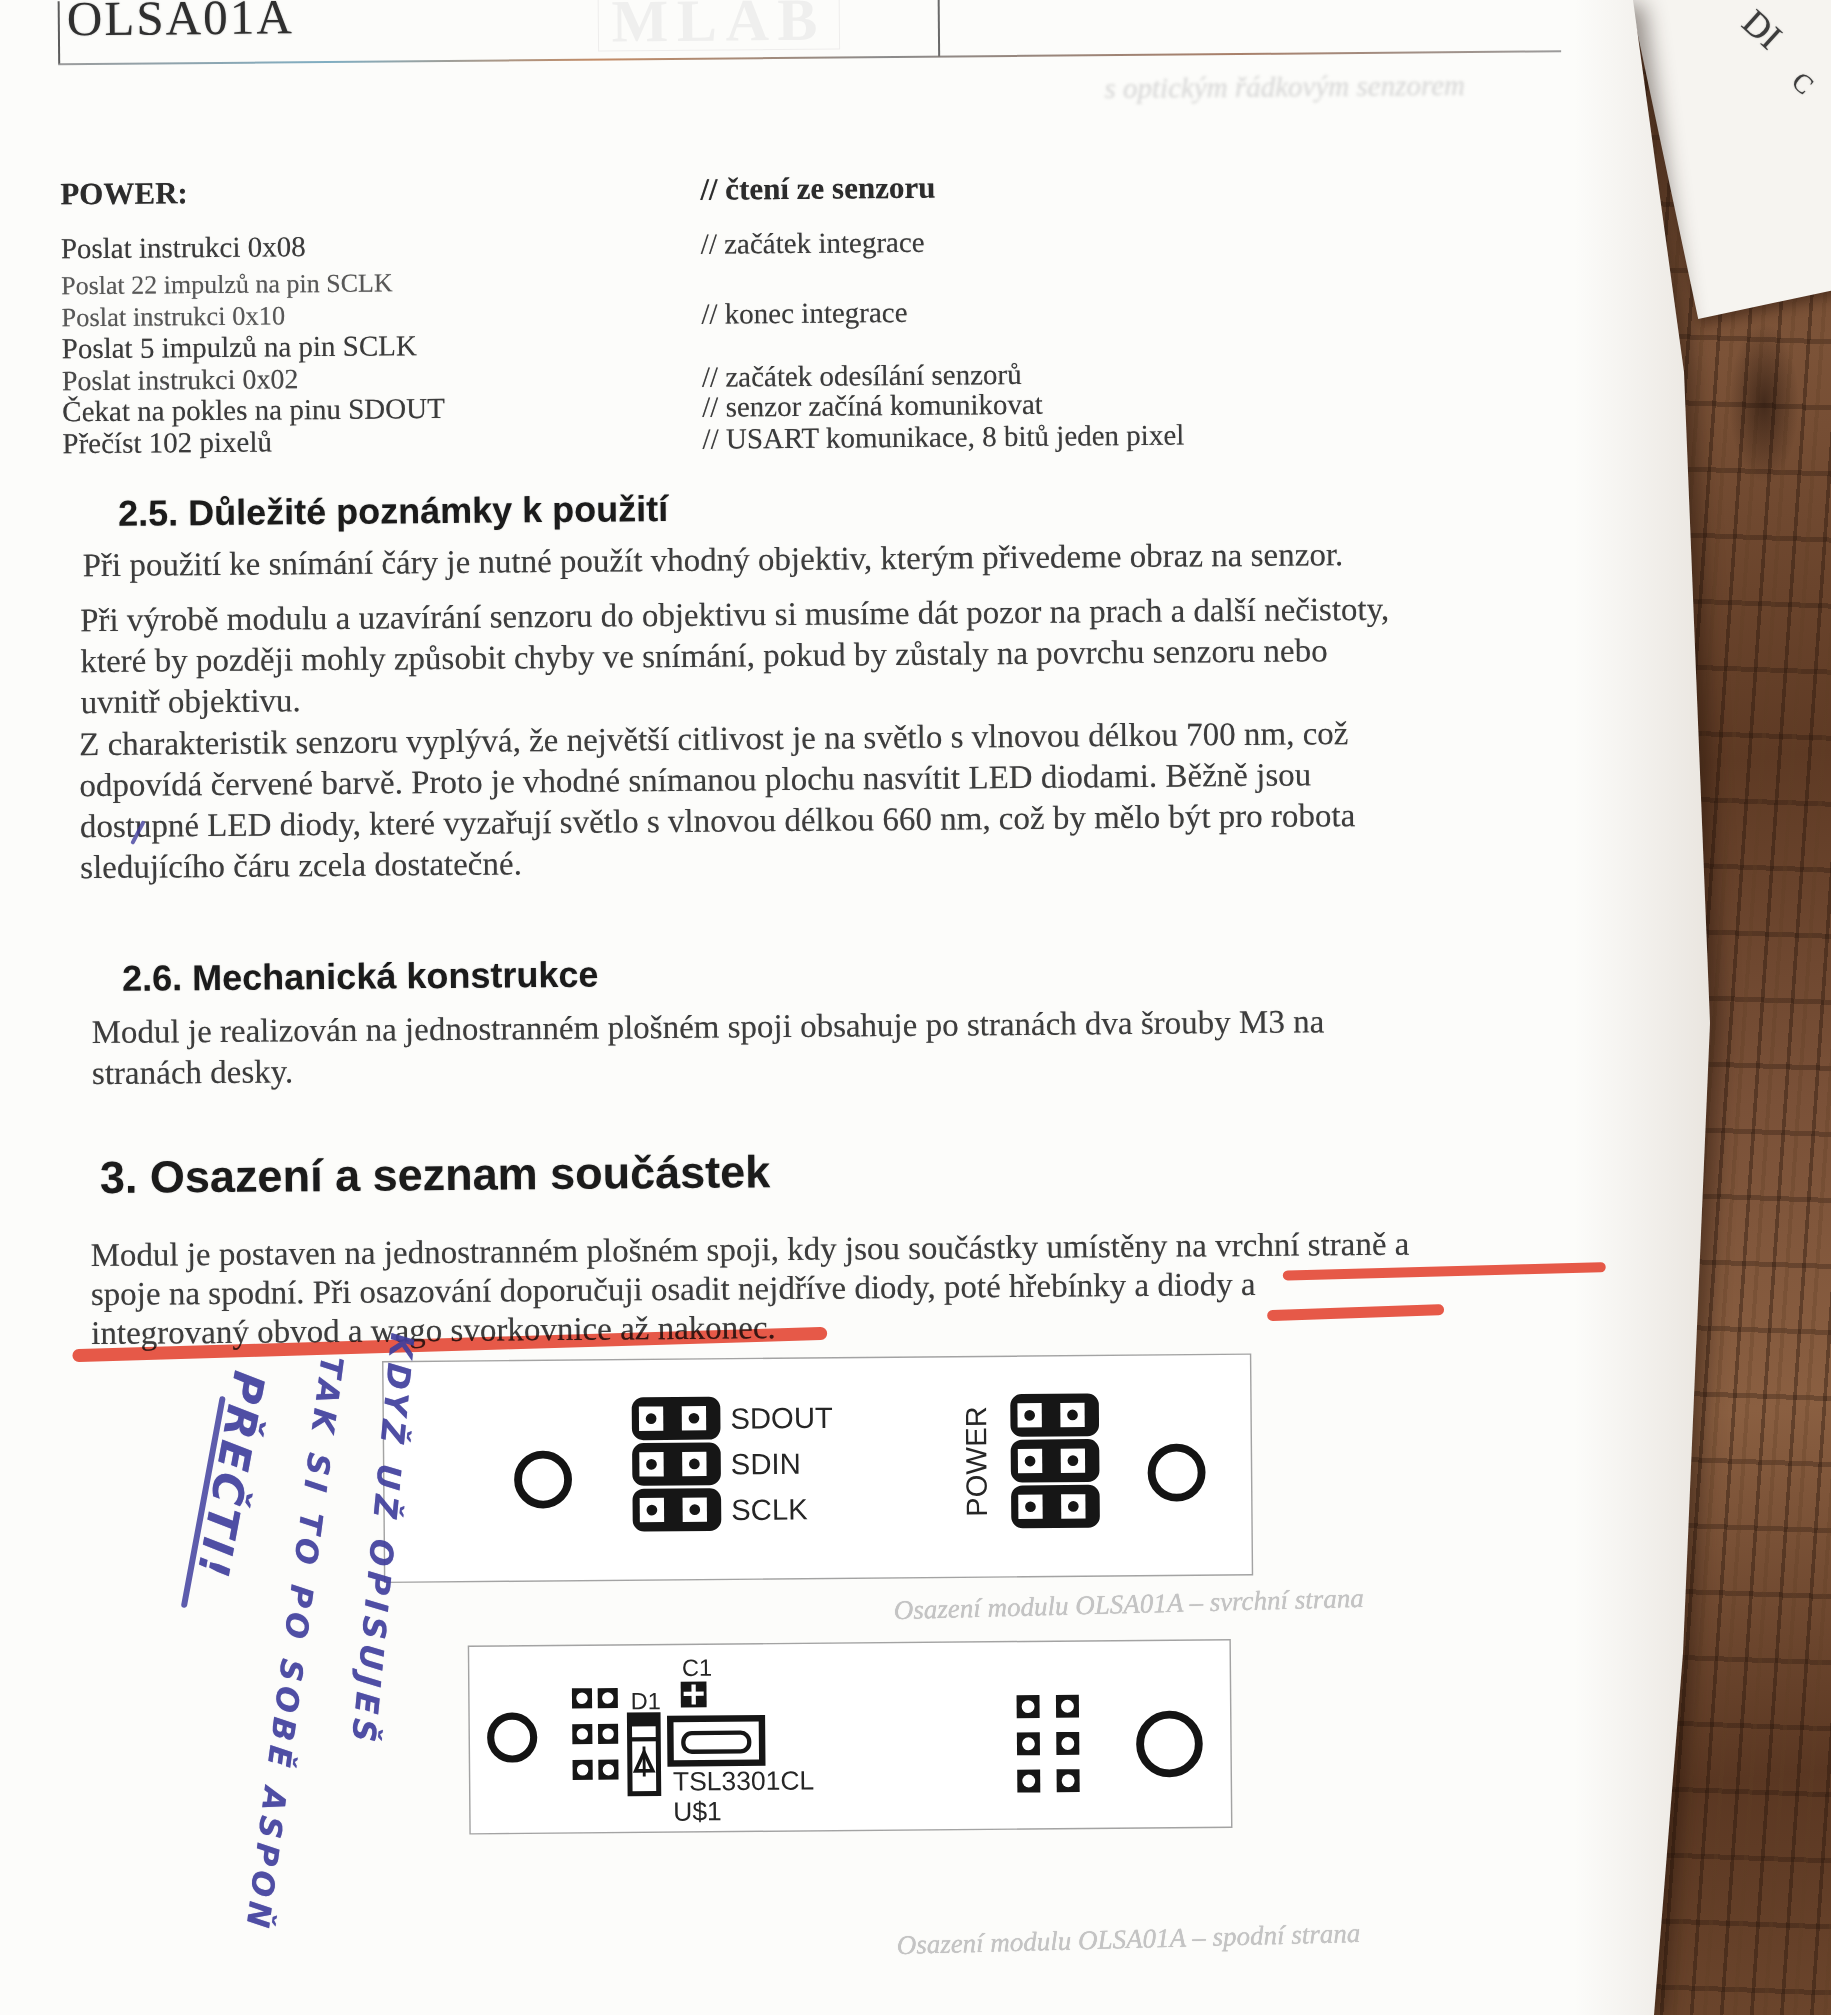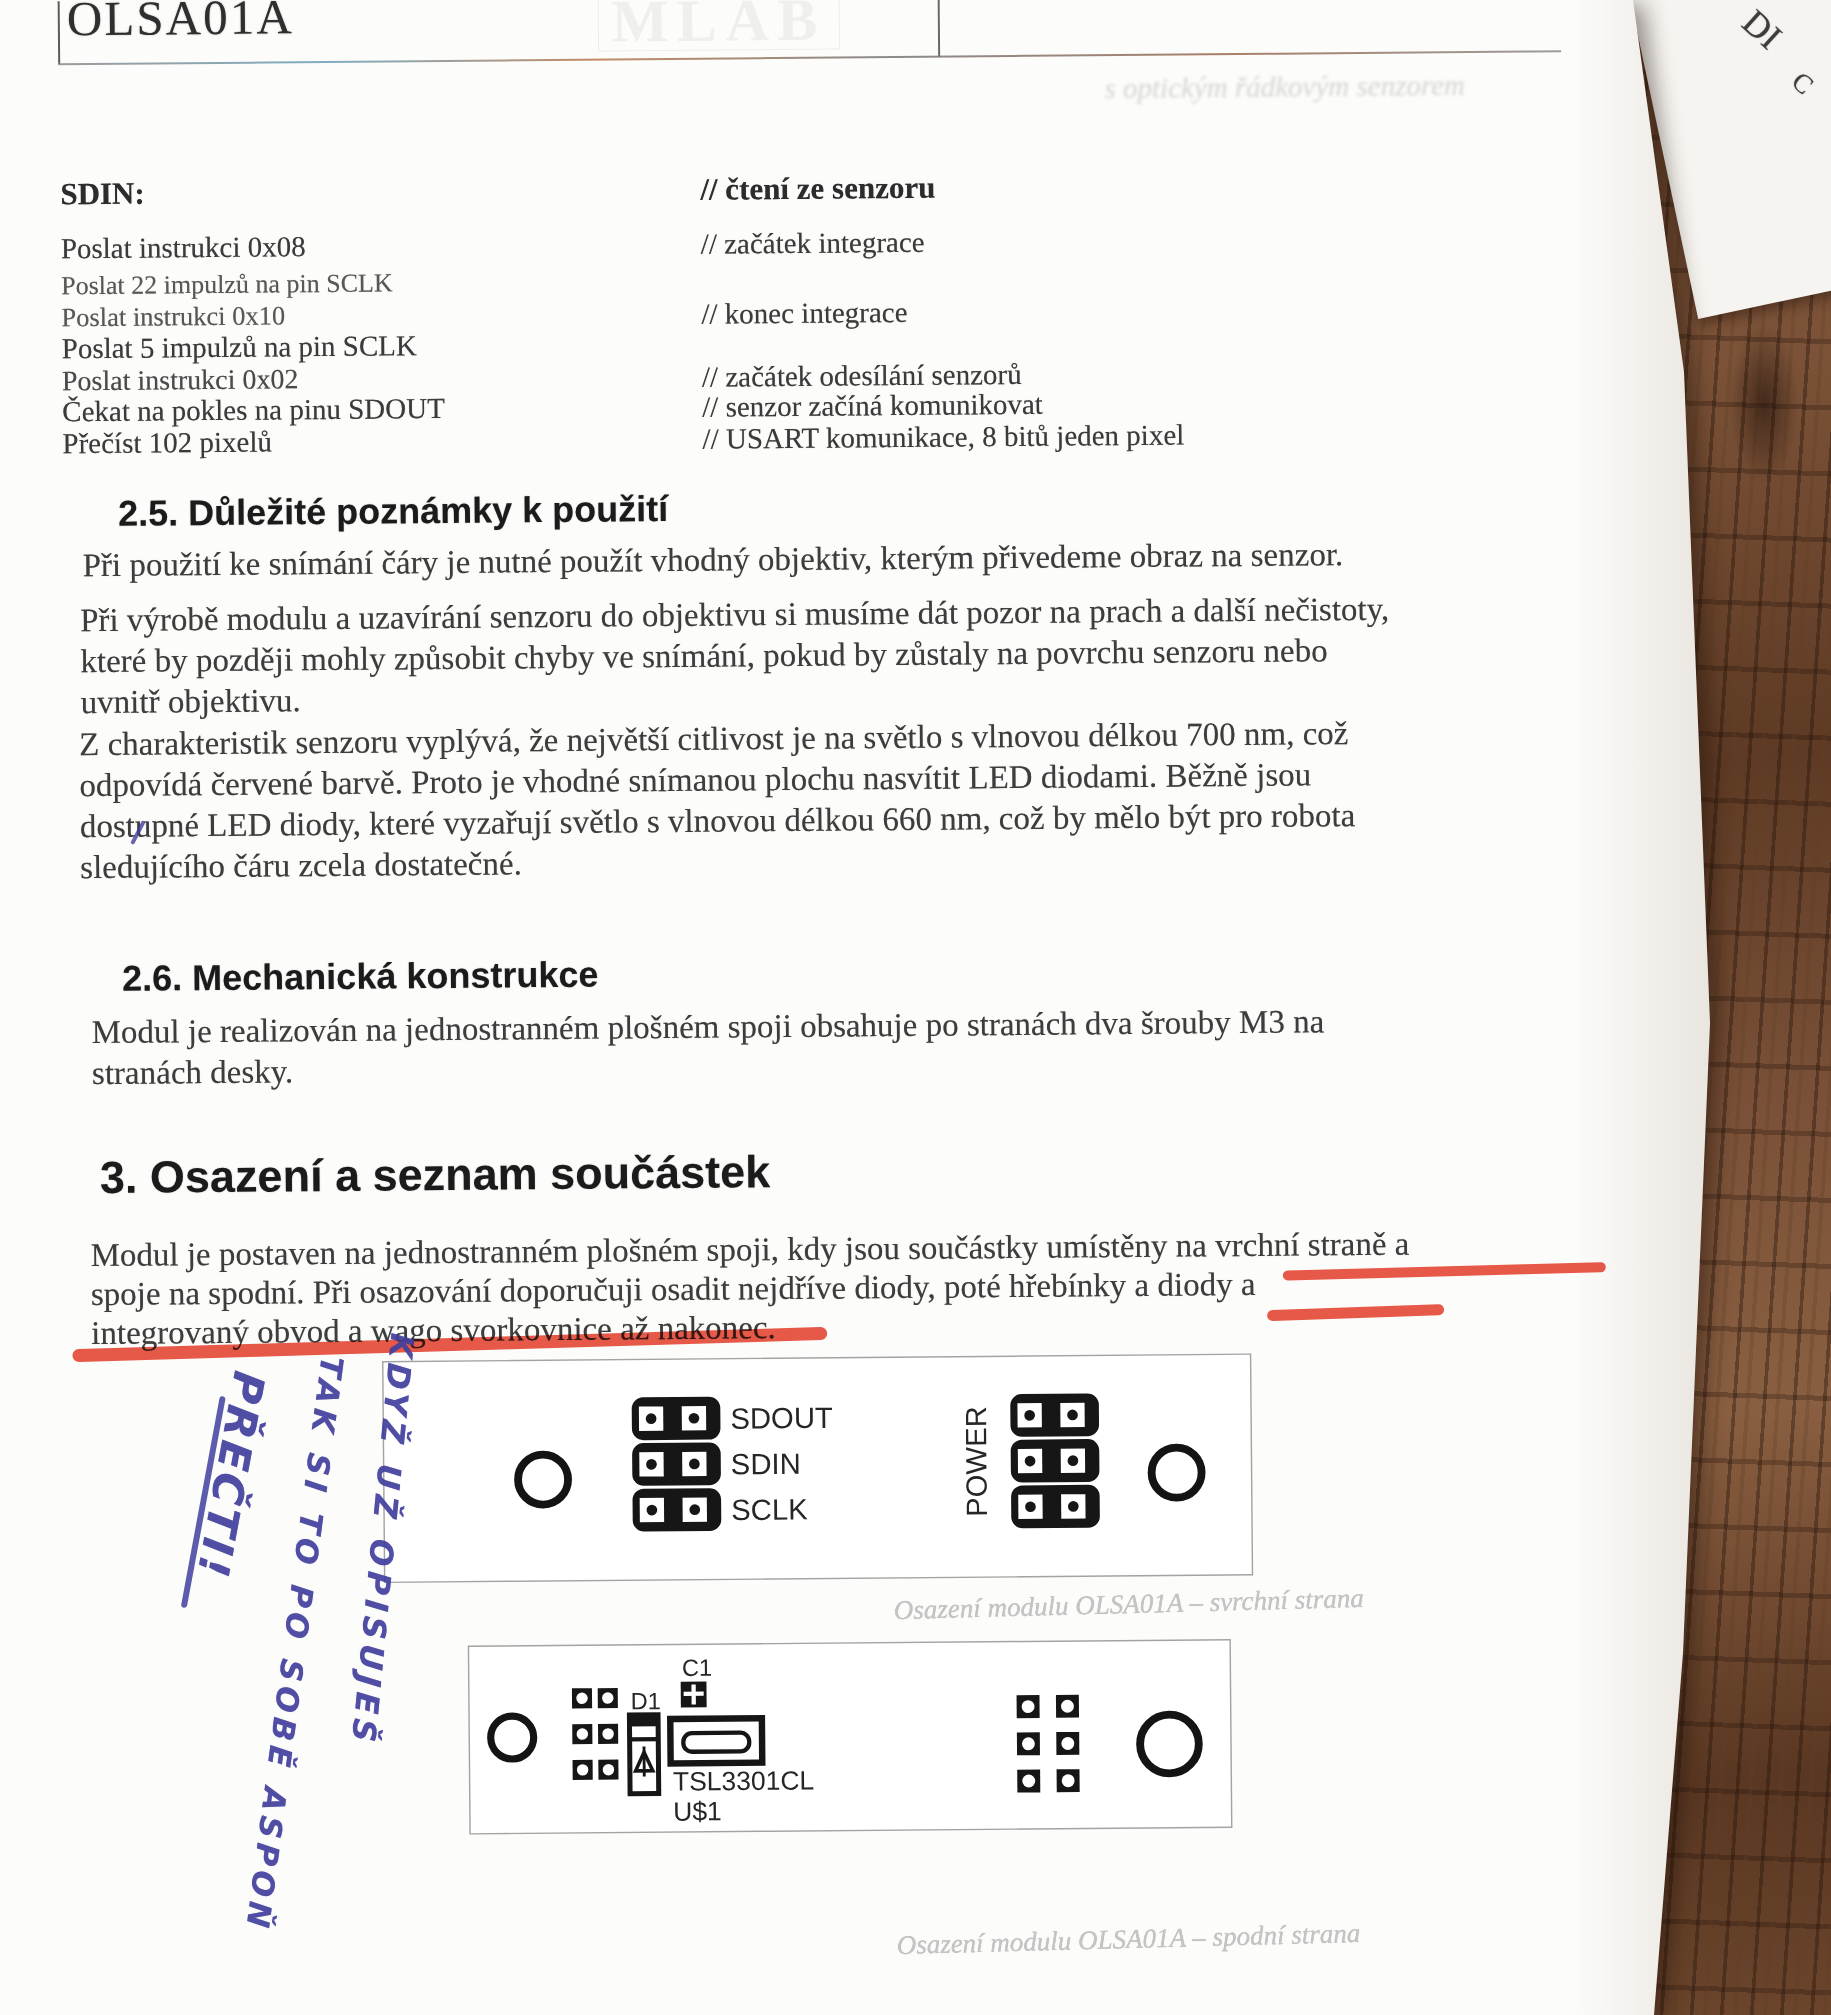--- a/index.html
+++ b/index.html
@@ -101,21 +101,21 @@
     <div id="vline-a" class="abs"></div>
     <div id="vline-b" class="abs"></div>
     <div id="rule-top" class="abs"></div>
     <div id="doc-title" class="abs">OLSA01A</div>
     <div id="mlab-box" class="abs">
       <span>MLAB</span>
     </div>
     <div id="ghost-sub" class="abs">s optickým řádkovým senzorem</div>
 
     <div id="read-head" class="abs row">
-      <span class="ins">SDIN:</span>
+      <span class="ins">POWER:</span>
       <span class="cmt">// čtení ze senzoru</span>
     </div>
     <div id="row0" class="abs row">
       <span class="ins">Poslat instrukci 0x08</span>
       <span class="cmt">// začátek integrace</span>
     </div>
     <div id="row1" class="abs row">
       <span class="ins">Poslat 22 impulzů na pin SCLK</span>
       <span class="cmt"></span>
     </div>

